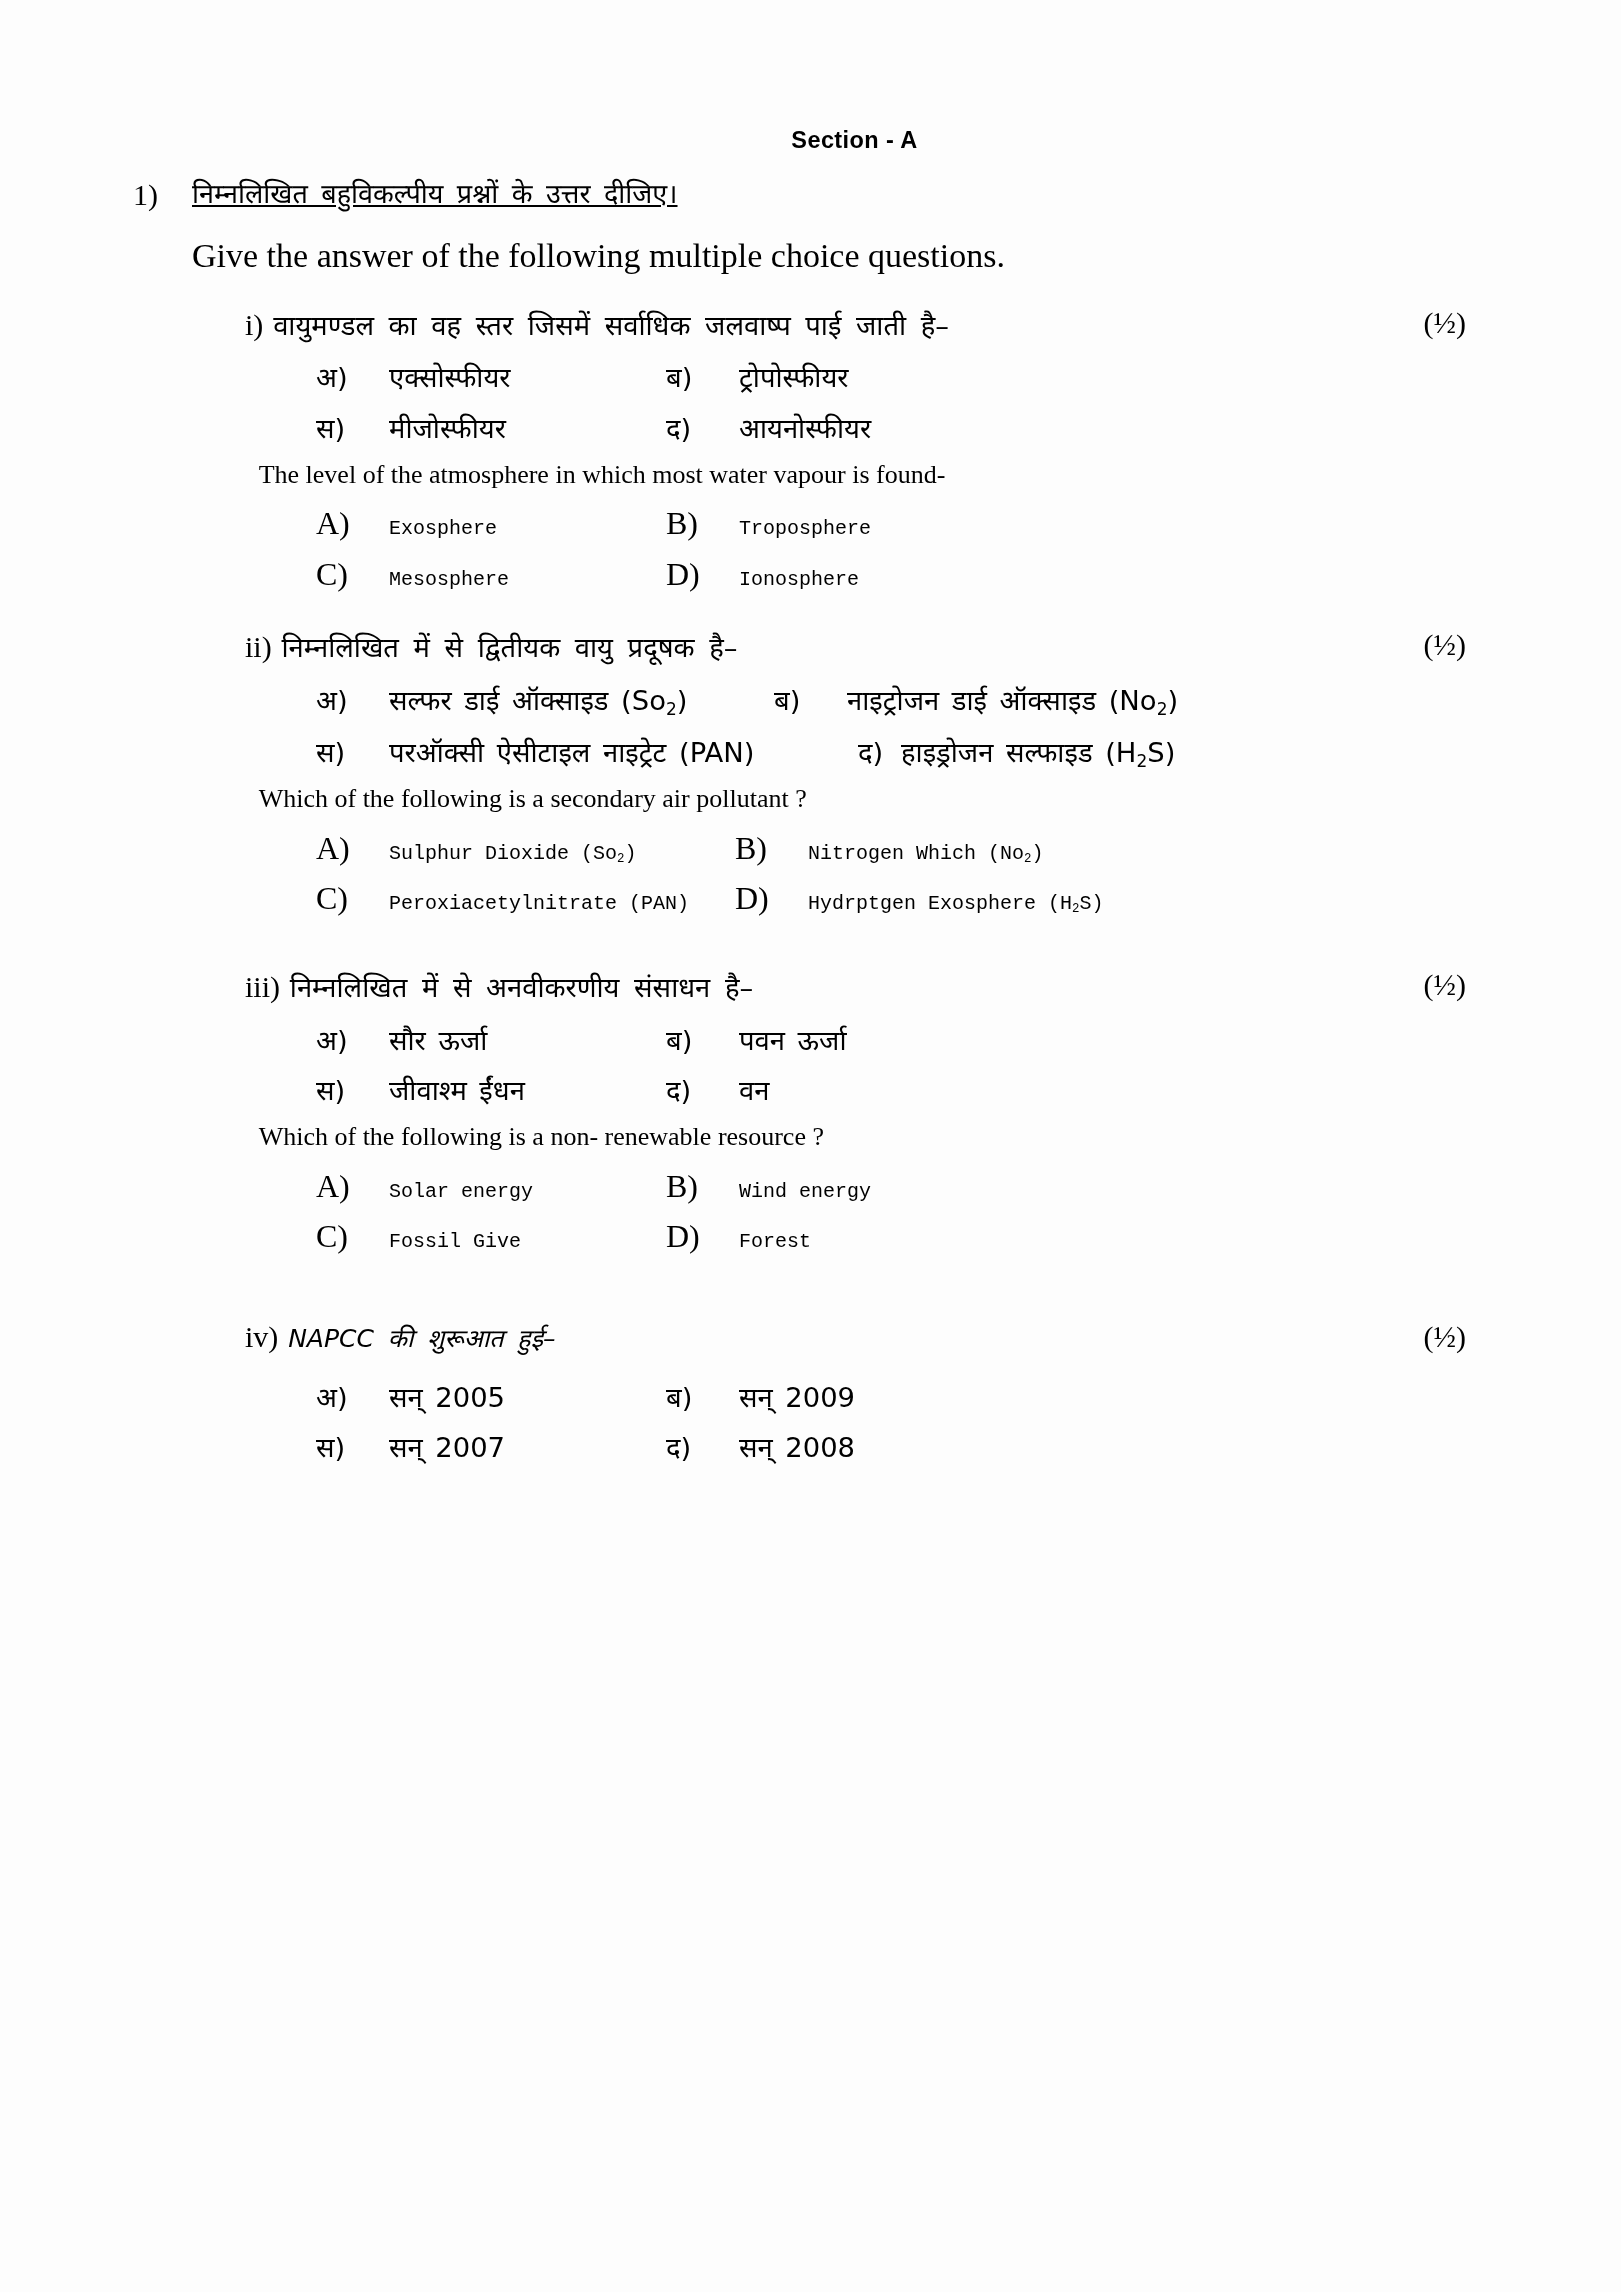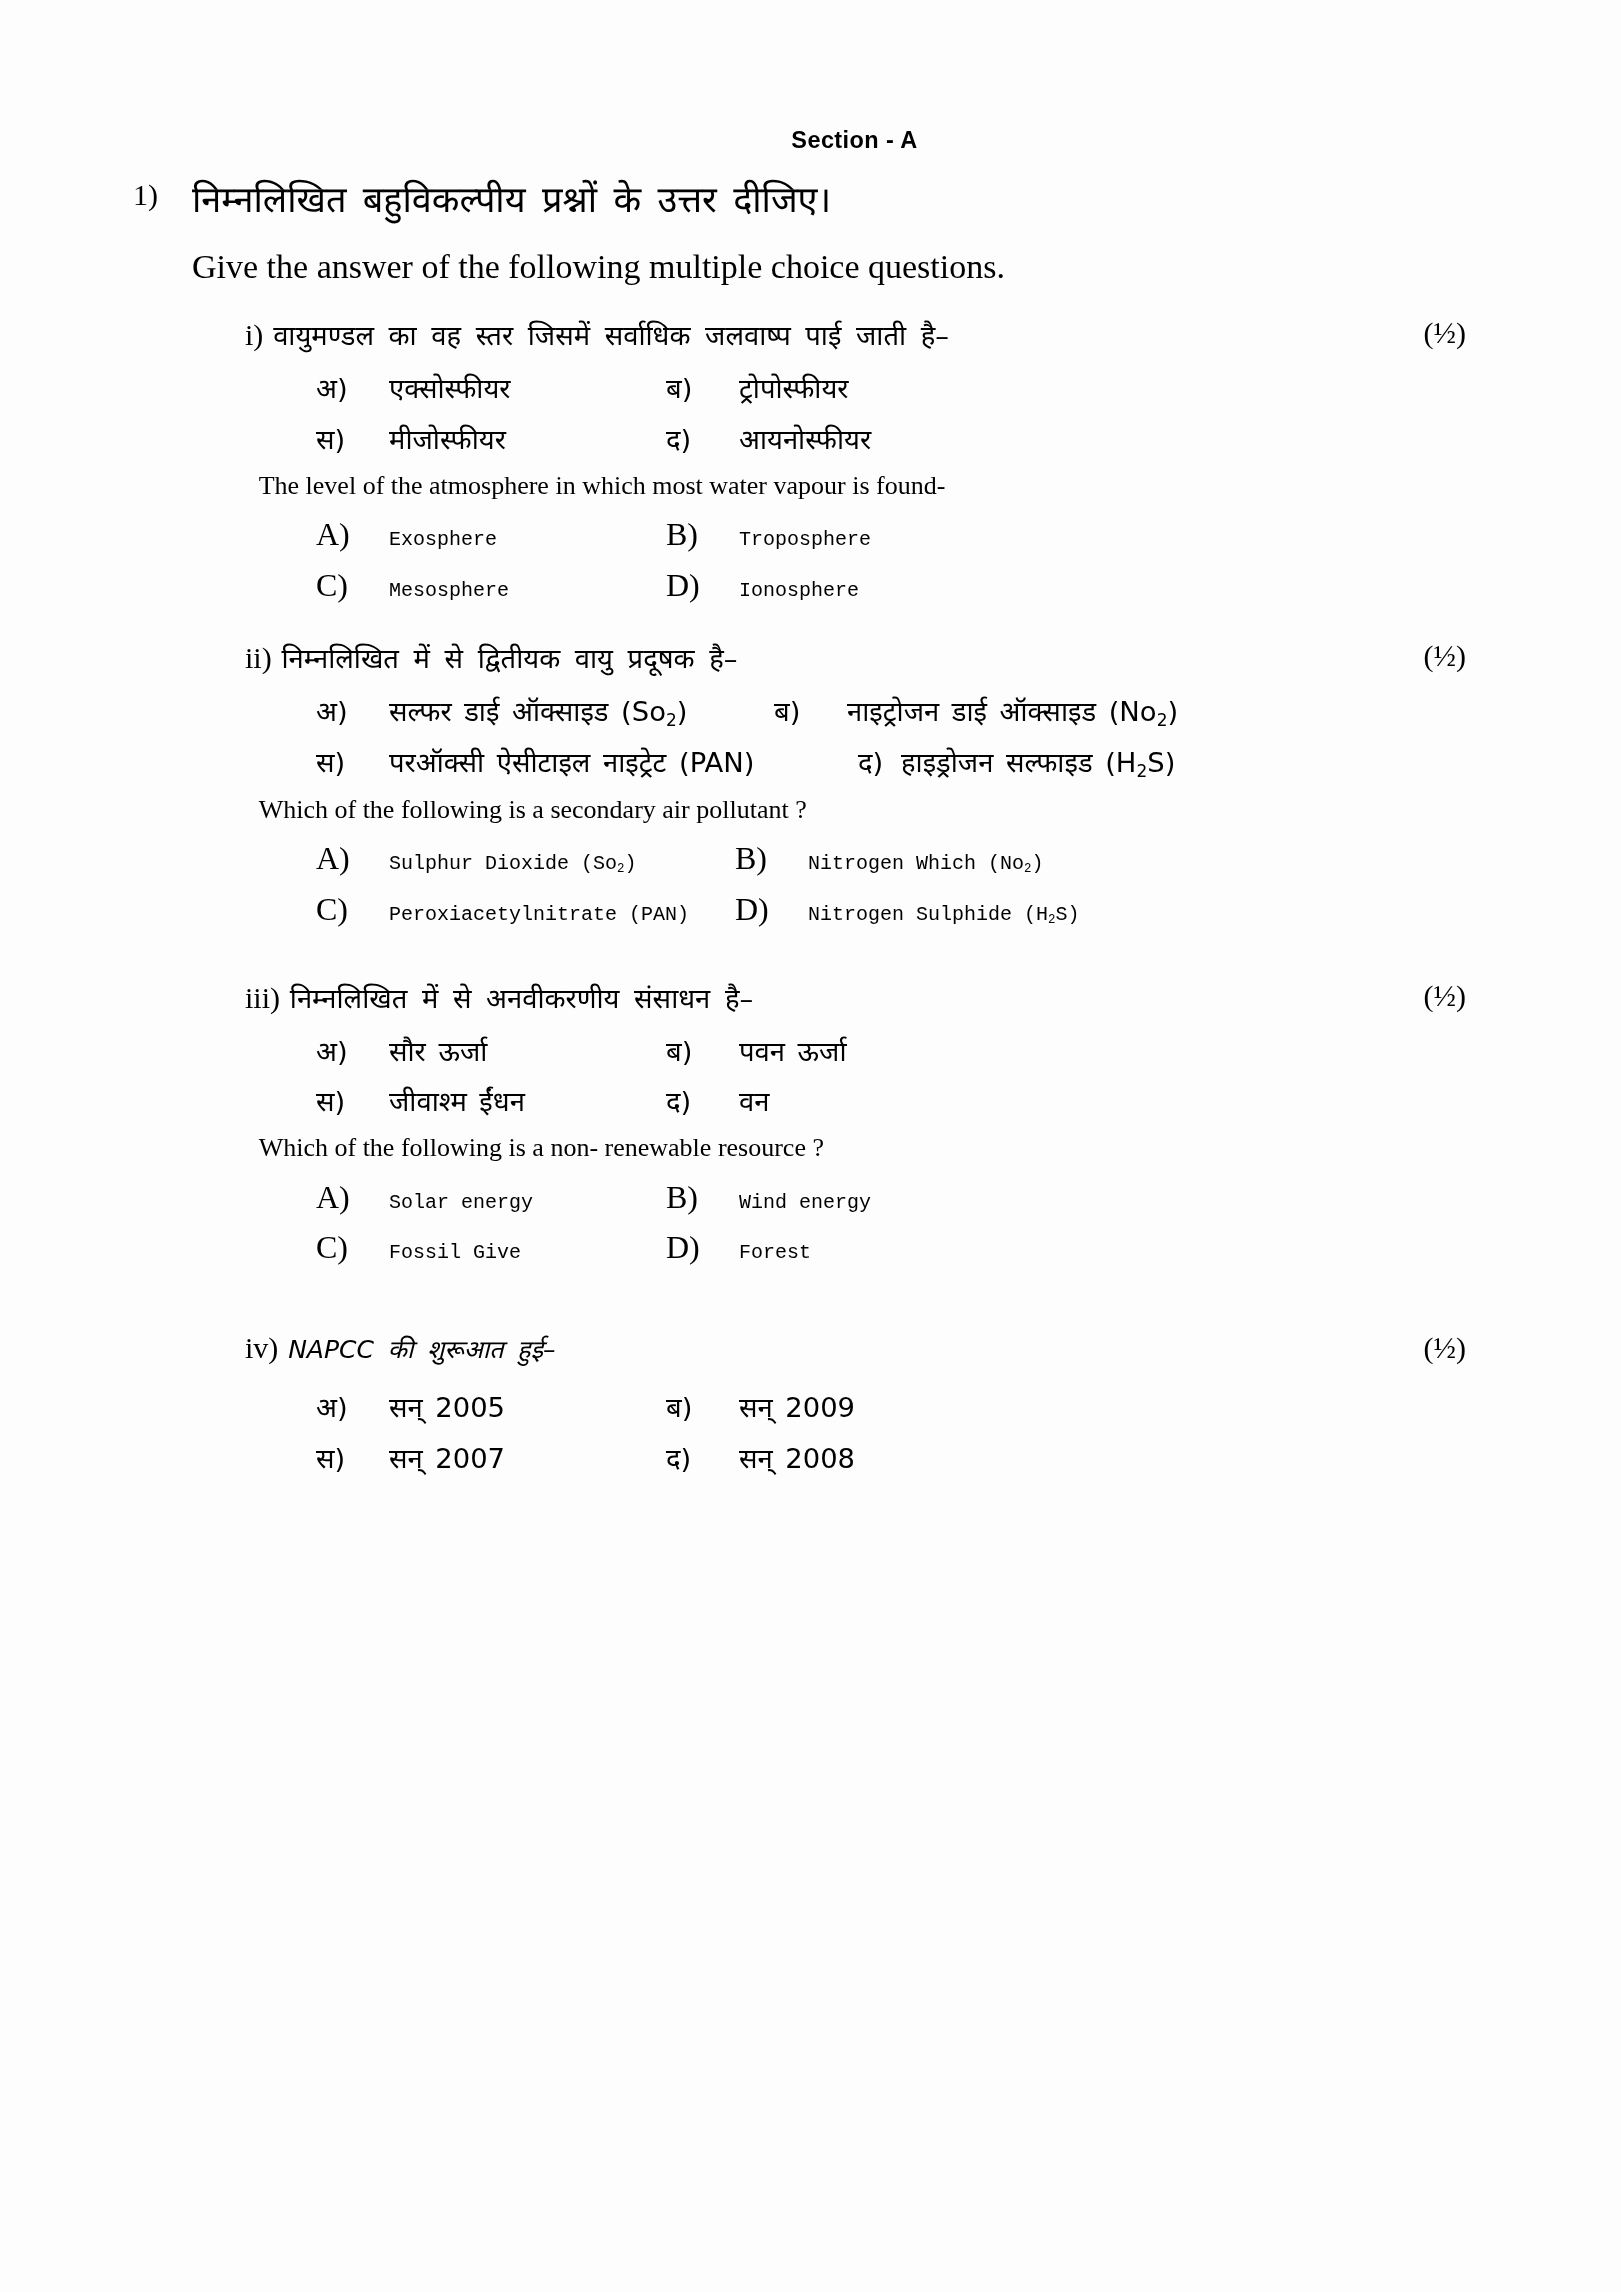--- a/index.html
+++ b/index.html
@@ -62,24 +62,25 @@
   }
 
   .qbody {
     flex: 1 1 auto;
     padding-right: 118px;
   }
 
   
   .stem-hi {
     font-family: "DejaVu Sans", sans-serif;
-    font-size: 36px;
+    font-size: 27px;
     word-spacing: 4.9px;
     line-height: 1.2;
     margin-bottom: 25.5px;
+    text-decoration: underline;
   }
   .stem-en {
     font-family: "Liberation Serif", serif;
     font-size: 34px;
     line-height: 1.2;
     margin-bottom: 29px;
   }
 
   
   .subq {
@@ -284,21 +285,21 @@
                 <span class="opt-val-en"><span>Nitrogen Which (No</span><span class="sub">2</span><span>)</span></span>
               </span>
             </div>
             <div class="opt-line wideen">
               <span class="opt-cell left">
                 <span class="opt-key-en">C)</span>
                 <span class="opt-val-en"><span>Peroxiacetylnitrate (PAN)</span></span>
               </span>
               <span class="opt-cell right">
                 <span class="opt-key-en">D)</span>
-                <span class="opt-val-en"><span>Nitrogen Sulphide (H</span><span class="sub">2</span><span>S)</span></span>
+                <span class="opt-val-en"><span>Hydrptgen Exosphere (H</span><span class="sub">2</span><span>S)</span></span>
               </span>
             </div>
           </div>
         </div>
 
         <div class="gap-md"></div>
 
         <div class="subq">
           <div class="subq-line">
             <span class="subq-roman-hi">iii)</span>

